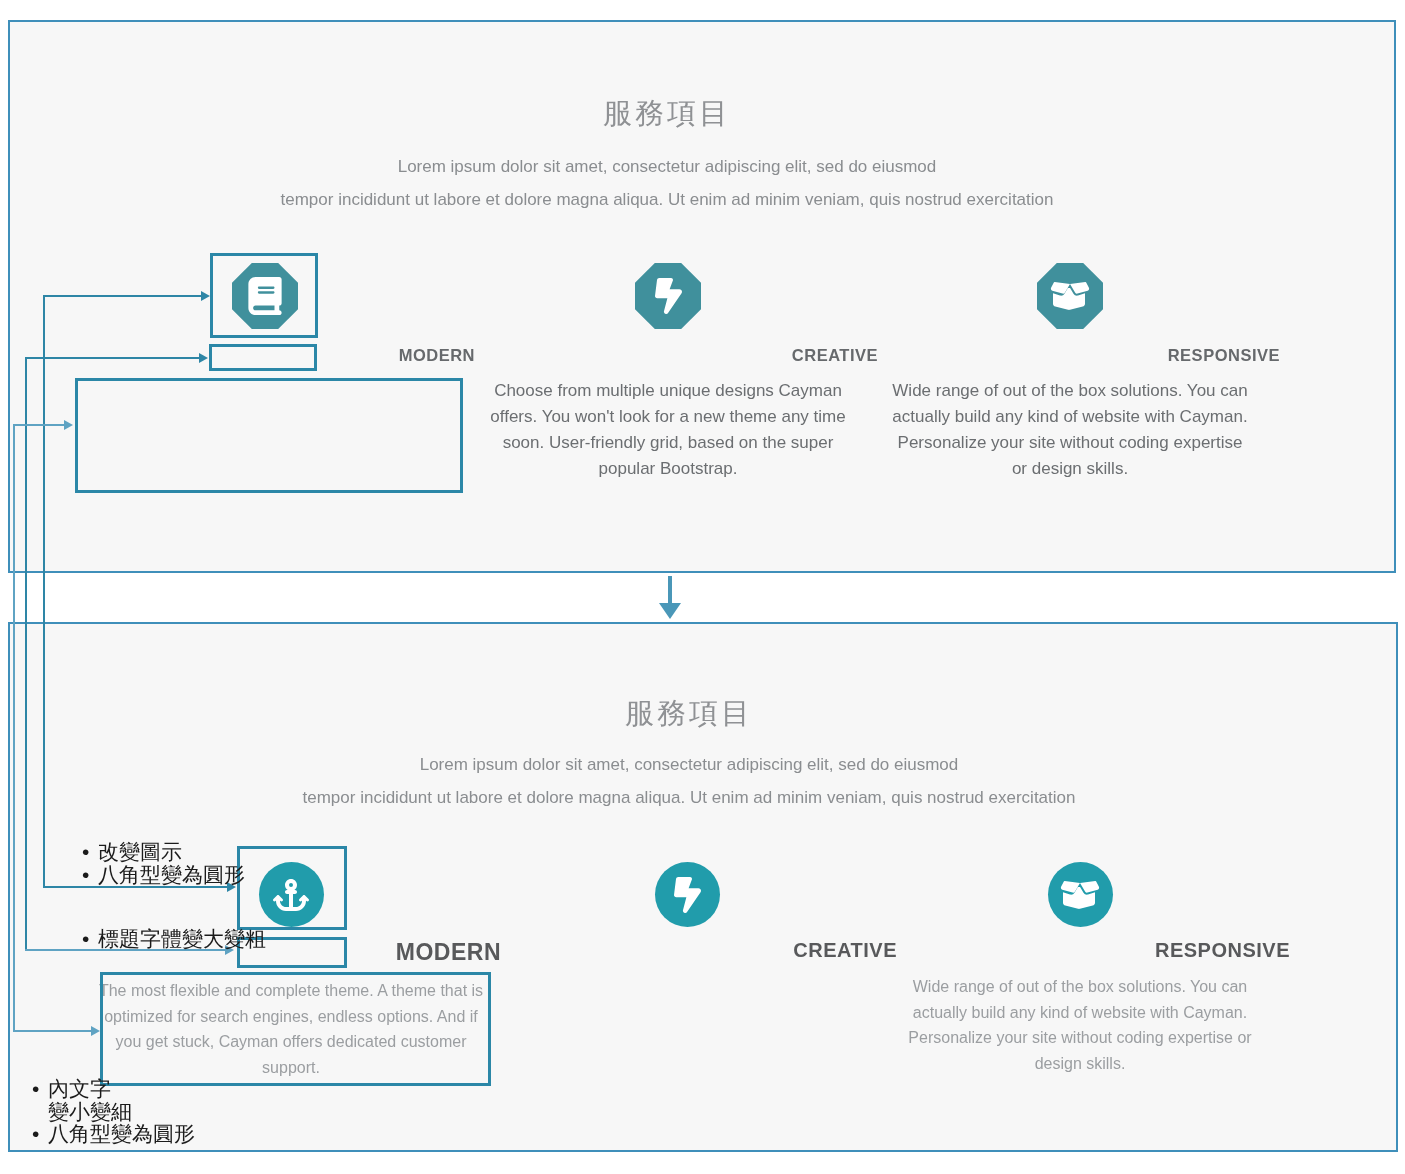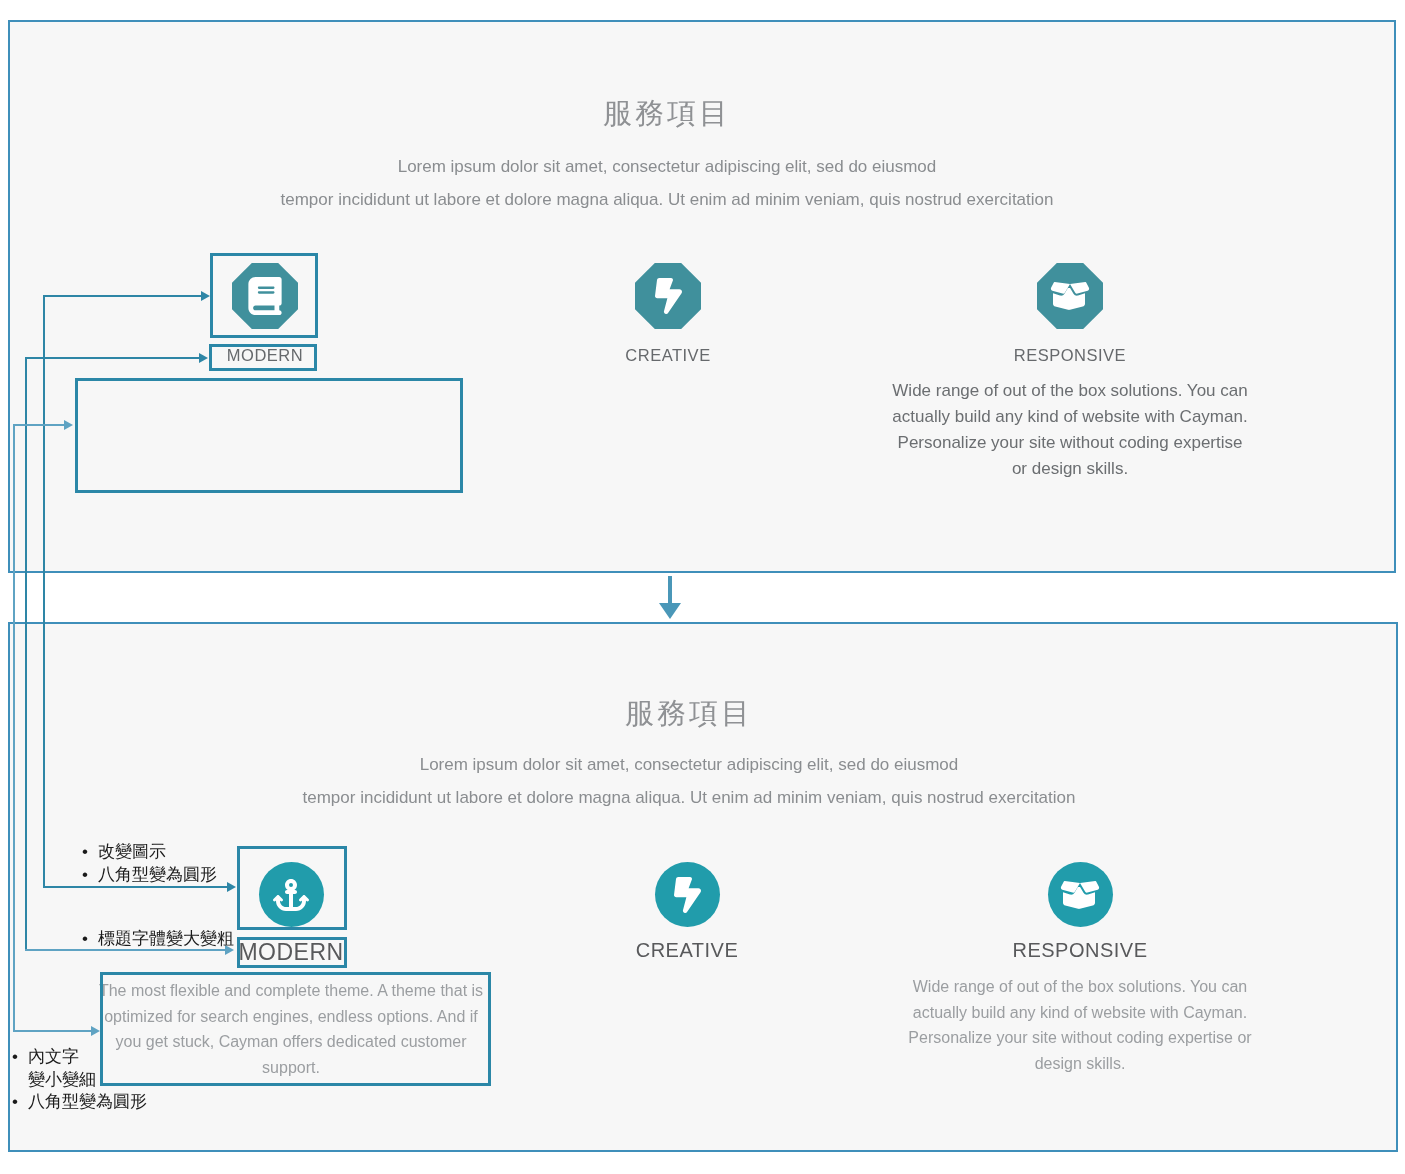--- a/index.html
+++ b/index.html
@@ -19,37 +19,37 @@
     color:#8a8d90;white-space:pre-line;
   }
   .col{position:absolute;width:420px;text-align:center;}
   .shape{margin:0 auto;display:flex;align-items:center;justify-content:center;}
   .octagon{
     width:66px;height:66px;background:#40909c;
     clip-path:polygon(30% 0%,70% 0%,100% 30%,100% 70%,70% 100%,30% 100%,0% 70%,0% 30%);
   }
   .circle{width:65px;height:65px;background:#219cab;border-radius:50%;}
   .shape svg{fill:#ffffff;}
-  .col-title{margin-top:17px;font-size:16.5px;font-weight:normal;color:#66696c;letter-spacing:0.5px;}
+  .col-title{margin-top:17px;font-size:16.5px;font-weight:bold;color:#66696c;letter-spacing:0.5px;text-align:right;}
   .col-body{margin-top:13px;font-size:17px;line-height:26px;color:#6b6e71;white-space:pre-line;}
   .col-b .col-title{margin-top:12px;font-size:20px;color:#58595b;}
   .col-b .col-body{margin-top:12px;font-size:16px;line-height:25.5px;color:#9b9ea1;}
   .col-b.col-modern .col-title{font-size:23px;}
   .ann-box{position:absolute;border:3px solid #2b87a7;box-sizing:border-box;background:transparent;}
   .hline,.vline{position:absolute;}
   .hline{height:2px;}
   .vline{width:2px;}
   .c-dark{background:#2e86a6;}
   .c-light{background:#5fa3c3;}
   .ah{position:absolute;width:0;height:0;border-top:5px solid transparent;border-bottom:5px solid transparent;}
   .ah-dark{border-left:9px solid #2e86a6;}
   .ah-light{border-left:9px solid #5fa3c3;}
   .flow-shaft{position:absolute;width:4px;background:#4a97b8;}
   .flow-head{position:absolute;width:0;height:0;border-left:11px solid transparent;border-right:11px solid transparent;border-top:16px solid #4a97b8;}
-  .notes{position:absolute;margin:0;padding:0;list-style:none;font-size:17px;line-height:23px;color:#1b1b1b;}
+  .notes{position:absolute;margin:0;padding:0;list-style:none;font-size:21px;line-height:23px;color:#1b1b1b;}
   .notes li{position:relative;padding-left:18px;white-space:pre-line;}
   .notes li::before{content:"\2022";position:absolute;left:2px;top:0;}
 </style>
 </head>
 <body>
 
 <div class="canvas">
 
   <div class="panel" style="left:8px;top:20px;width:1388px;height:553px;"></div>
 
@@ -66,20 +66,24 @@
     <div class="col-title">MODERN</div>
   </div>
 
   <div class="col" style="left:458px;top:263px;">
     <div class="shape octagon">
       <svg width="27" height="36" viewBox="0 0 384 512">
           <path d="M0 256L28.5 28c2-16 15.6-28 31.8-28H228.9c15 0 27.1 12.1 27.1 27.1c0 3.2-.6 6.5-1.7 9.5L208 160H347.3c20.2 0 36.7 16.4 36.7 36.7c0 7.4-2.2 14.6-6.4 20.7l-192.2 281c-5.9 8.6-15.6 13.7-26 13.7h-1.1c-17.4 0-31.5-14.1-31.5-31.5c0-3.4 .6-6.9 1.6-10.1L176 288H32c-17.7 0-32-14.3-32-32z"></path>
         </svg>
     </div>
     <div class="col-title">CREATIVE</div>
+    <div class="col-body">Choose from multiple unique designs Cayman
+offers. You won't look for a new theme any time
+soon. User-friendly grid, based on the super
+popular Bootstrap.</div>
   </div>
 
   <div class="col" style="left:860px;top:263px;">
     <div class="shape octagon">
       <svg width="40" height="32" viewBox="0 0 640 512">
           <path d="M58.9 42.1c3-6.1 9.6-9.6 16.3-8.7L320 64 564.8 33.4c6.7-1 13.3 2.5 16.3 8.7l41.7 83.4c9 17.9-.6 39.6-19.8 45.1L439.6 217.3c-13.9 4-28.8-1.9-36.2-14.3L320 64 236.6 203c-7.4 12.4-22.3 18.3-36.2 14.3L37.1 170.6c-19.3-5.5-28.8-27.2-19.8-45.1L58.9 42.1zM321.1 128l54.9 91.4c14.9 24.8 44.6 36.6 72.5 28.6L560 211.6v167c0 22-15 41.2-36.4 46.6l-204.1 51c-10.2 2.6-20.9 2.6-31 0l-204.1-51C63 419.7 48 400.5 48 378.5v-167L159.5 248c27.8 8 57.6-3.8 72.5-28.6L286.9 128h34.2z"></path>
         </svg>
     </div>
     <div class="col-title">RESPONSIVE</div>
     <div class="col-body">Wide range of out of the box solutions. You can
@@ -160,19 +164,19 @@
 
   <ul class="notes" style="left:80px;top:840px;">
     <li>改變圖示</li>
     <li>八角型變為圓形</li>
   </ul>
 
   <ul class="notes" style="left:80px;top:927px;">
     <li>標題字體變大變粗</li>
   </ul>
 
-  <ul class="notes" style="left:10px;top:1046px;line-height:22.5px;">
+  <ul class="notes" style="left:10px;top:1078px;line-height:22.5px;padding-left:20px;">
     <li>內文字
 變小變細</li>
     <li>八角型變為圓形</li>
   </ul>
 
 </div>
 
 </body></html>

